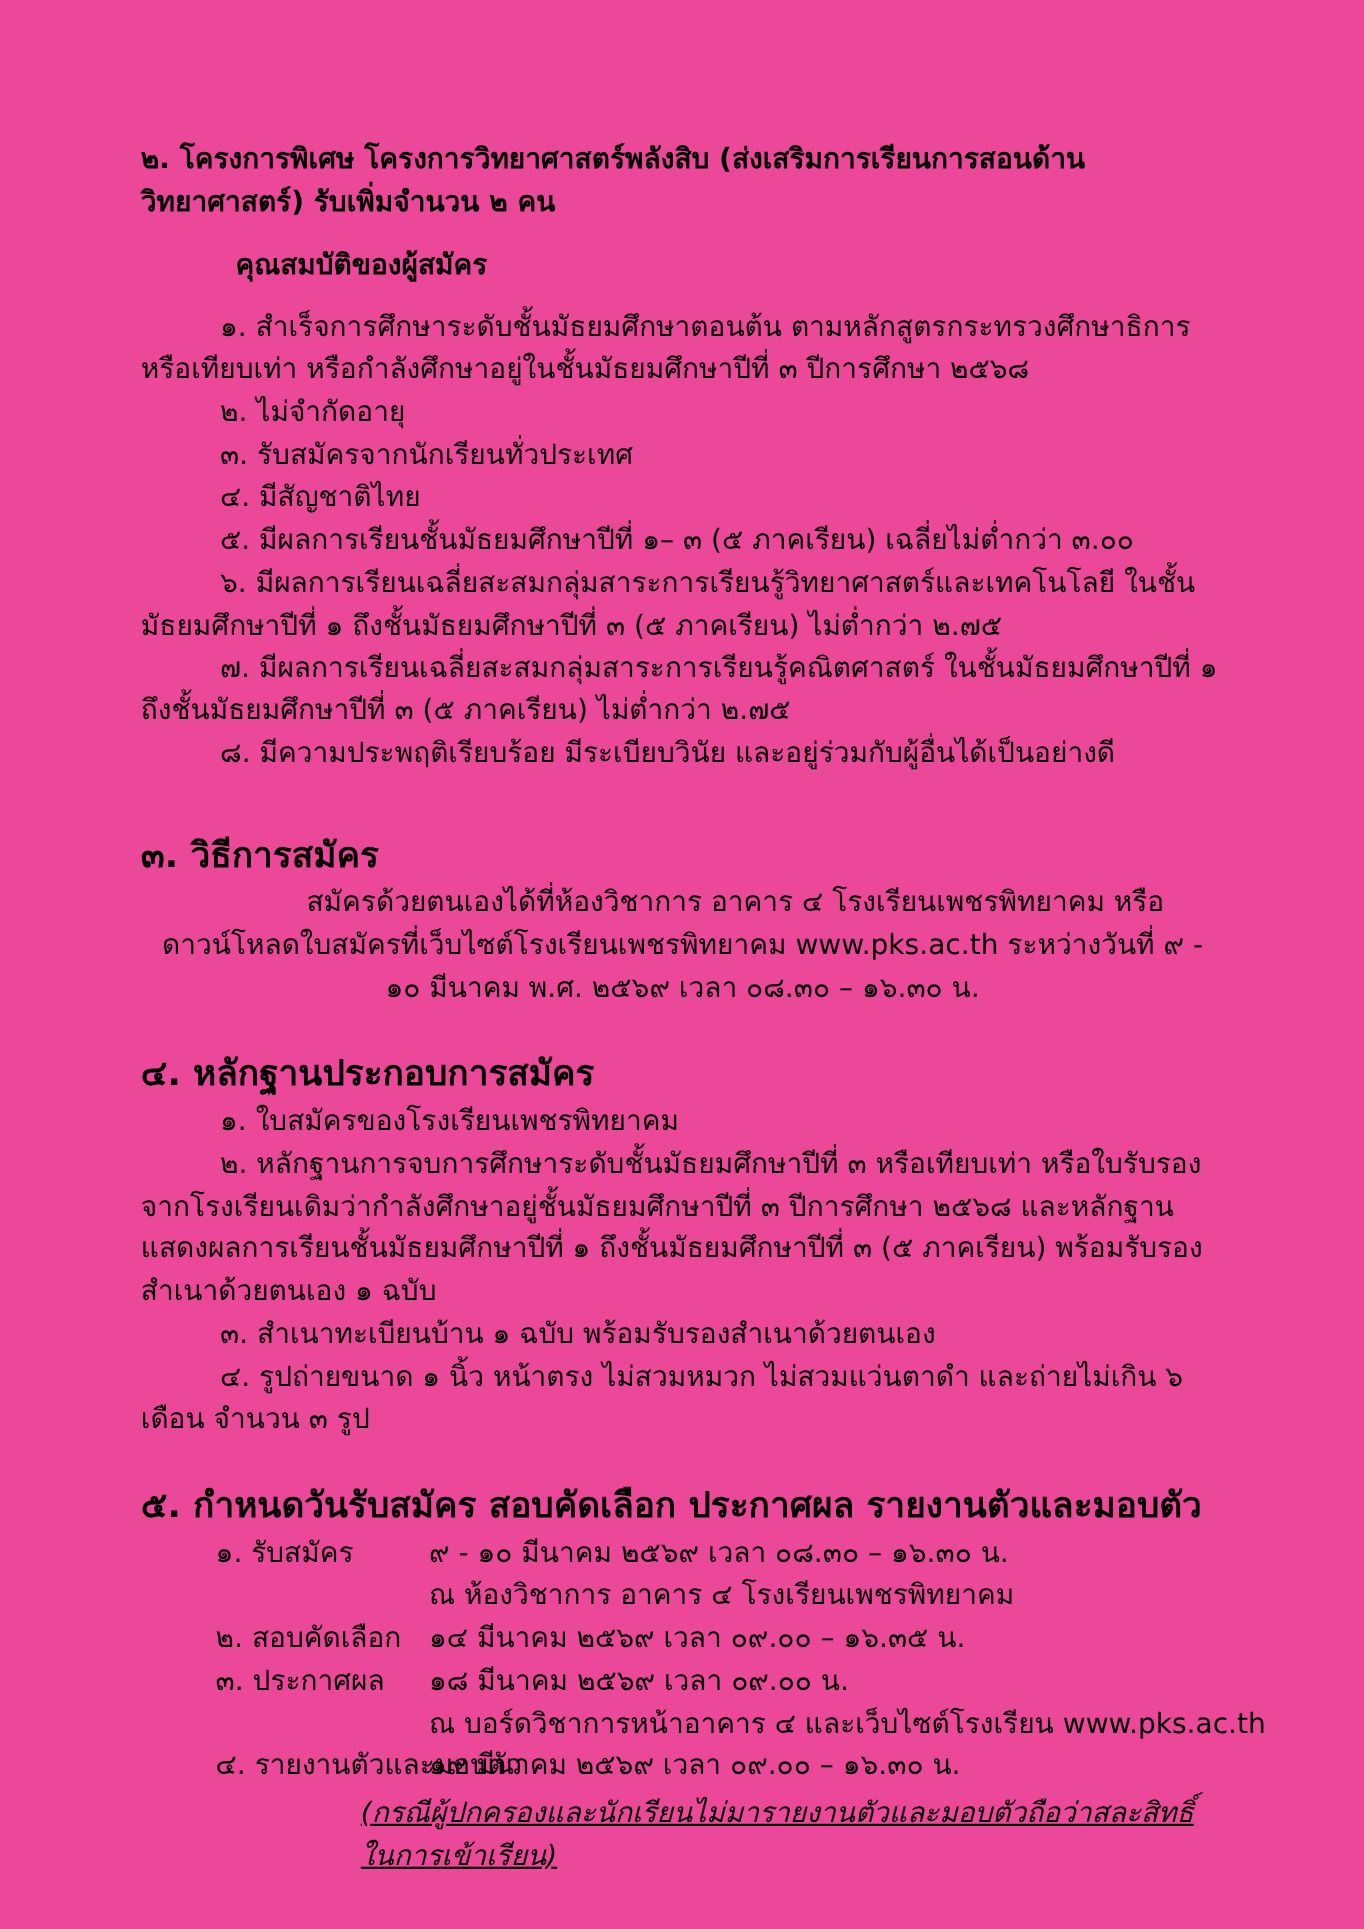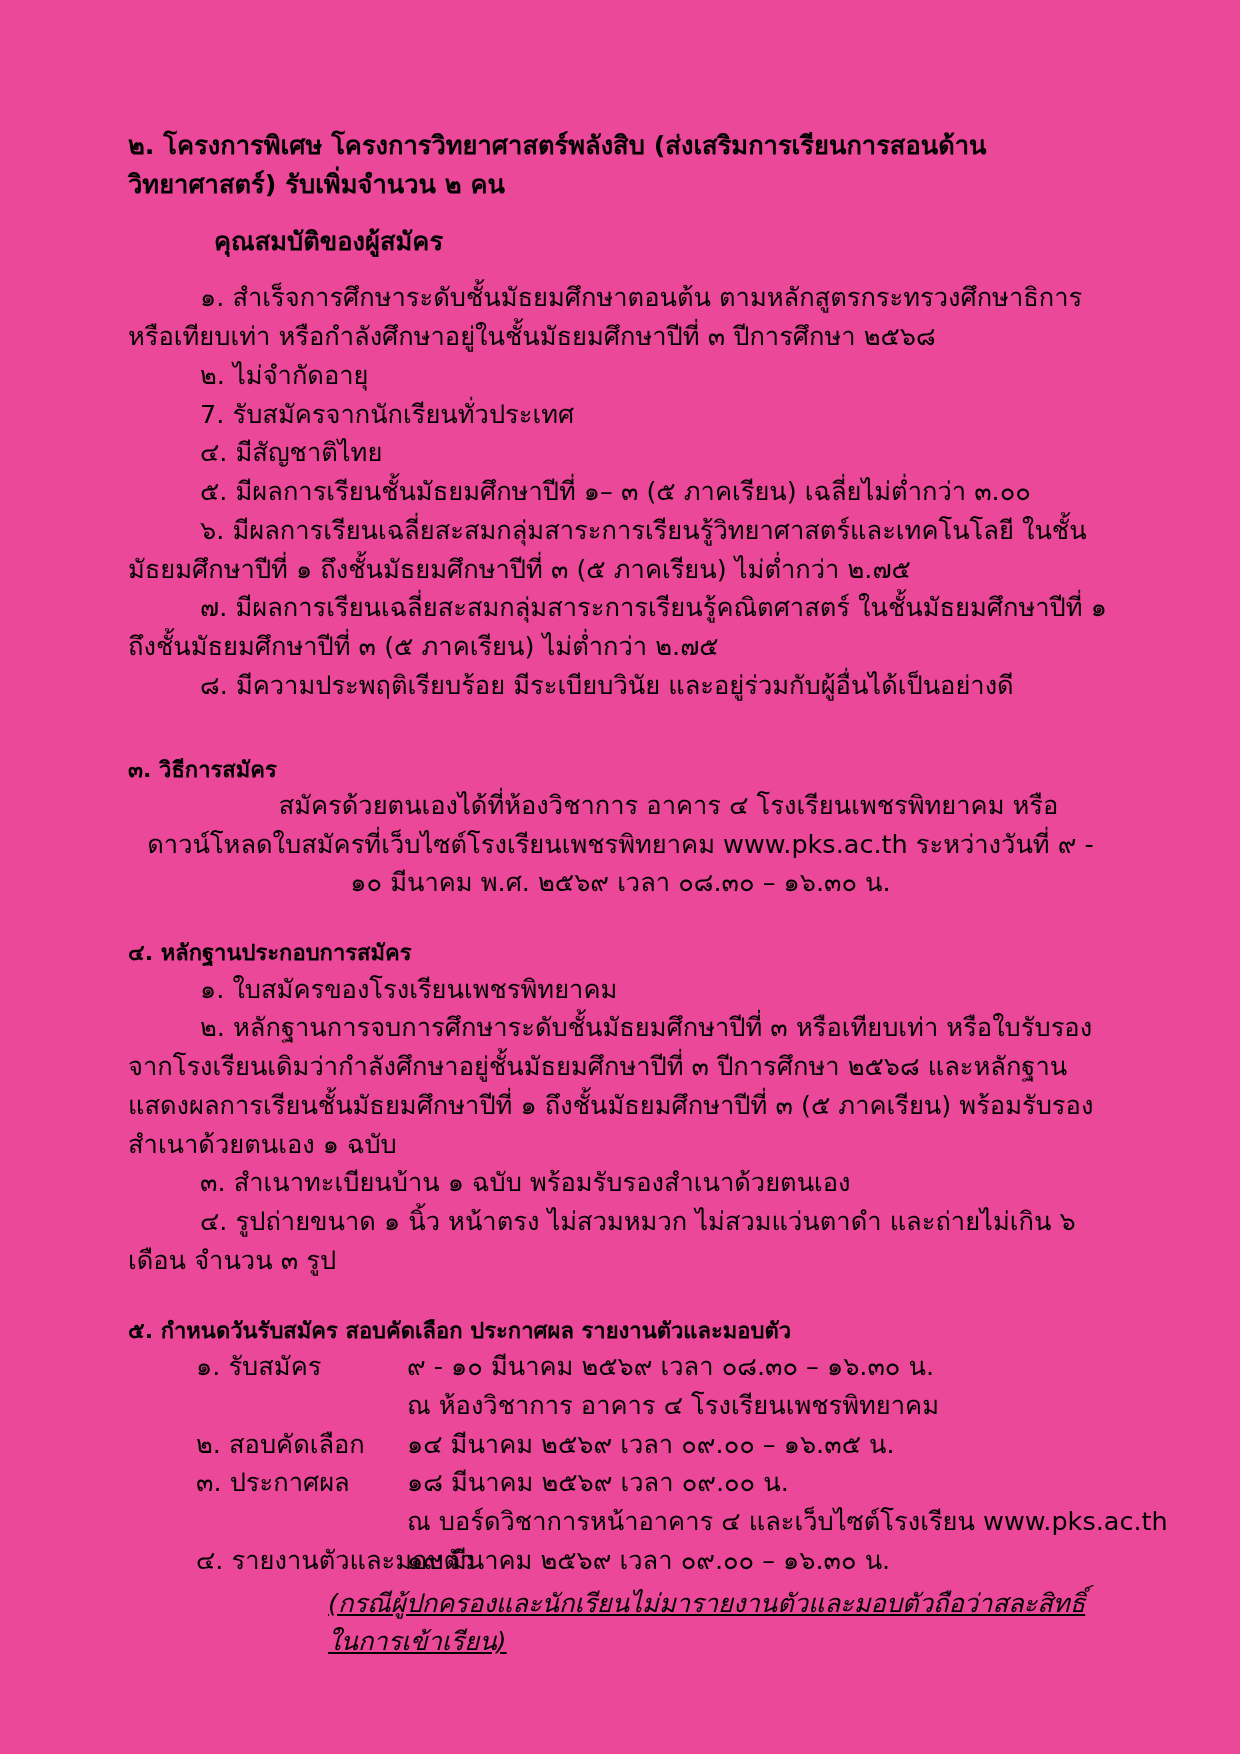--- a/index.html
+++ b/index.html
@@ -36,42 +36,41 @@
   .item {
     font-size: 25.5px;
     line-height: 1.52;
     margin: 0;
     text-indent: 72px;
   }
   .gap-md { height: 34px; }
   .gap-lg { height: 48px; }
   .sec-head {
     font-weight: bold;
-    font-size: 22px;
+    font-size: 32px;
     line-height: 1.52;
     margin: 0;
   }
   .body-indent {
     font-size: 25.5px;
     line-height: 1.52;
     margin: 0;
     text-indent: 96px;
     text-align: center;
   }
   
   .schedule {
     margin: 0;
     padding: 0;
   }
   .srow {
     display: flex;
     font-size: 25.5px;
     line-height: 1.52;
     align-items: flex-start;
-    gap: 17px;
   }
   .slabel {
     width: 262px;
     flex: 0 0 262px;
     padding-left: 68px;
     box-sizing: border-box;
     white-space: nowrap;
   }
   .svalue {
     flex: 1 1 auto;
@@ -100,21 +99,21 @@
 <body>
 
 <div class="page">
   <div class="content">
 
     <p class="heading">๒. โครงการพิเศษ โครงการวิทยาศาสตร์พลังสิบ (ส่งเสริมการเรียนการสอนด้านวิทยาศาสตร์) รับเพิ่มจำนวน ๒ คน</p>
     <p class="subheading-indent">คุณสมบัติของผู้สมัคร</p>
 
     <p class="item">๑. สำเร็จการศึกษาระดับชั้นมัธยมศึกษาตอนต้น ตามหลักสูตรกระทรวงศึกษาธิการ หรือเทียบเท่า หรือกำลังศึกษาอยู่ในชั้นมัธยมศึกษาปีที่ ๓ ปีการศึกษา ๒๕๖๘</p>
     <p class="item">๒. ไม่จำกัดอายุ</p>
-    <p class="item">7. รับสมัครจากนักเรียนทั่วประเทศ</p>
+    <p class="item">๓. รับสมัครจากนักเรียนทั่วประเทศ</p>
     <p class="item">๔. มีสัญชาติไทย</p>
     <p class="item">๕. มีผลการเรียนชั้นมัธยมศึกษาปีที่ ๑– ๓ (๕ ภาคเรียน) เฉลี่ยไม่ต่ำกว่า ๓.๐๐</p>
     <p class="item">๖. มีผลการเรียนเฉลี่ยสะสมกลุ่มสาระการเรียนรู้วิทยาศาสตร์และเทคโนโลยี ในชั้นมัธยมศึกษาปีที่ ๑ ถึงชั้นมัธยมศึกษาปีที่ ๓ (๕ ภาคเรียน) ไม่ต่ำกว่า ๒.๗๕</p>
     <p class="item">๗. มีผลการเรียนเฉลี่ยสะสมกลุ่มสาระการเรียนรู้คณิตศาสตร์ ในชั้นมัธยมศึกษาปีที่ ๑ ถึงชั้นมัธยมศึกษาปีที่ ๓ (๕ ภาคเรียน) ไม่ต่ำกว่า ๒.๗๕</p>
     <p class="item">๘. มีความประพฤติเรียบร้อย มีระเบียบวินัย และอยู่ร่วมกับผู้อื่นได้เป็นอย่างดี</p>
 
     <div class="gap-lg"></div>
 
     <p class="sec-head">๓. วิธีการสมัคร</p>
     <p class="body-indent">สมัครด้วยตนเองได้ที่ห้องวิชาการ  อาคาร ๔ โรงเรียนเพชรพิทยาคม  หรือดาวน์โหลดใบสมัครที่เว็บไซต์โรงเรียนเพชรพิทยาคม www.pks.ac.th ระหว่างวันที่ ๙ - ๑๐ มีนาคม พ.ศ. ๒๕๖๙ เวลา ๐๘.๓๐ – ๑๖.๓๐ น.</p>

